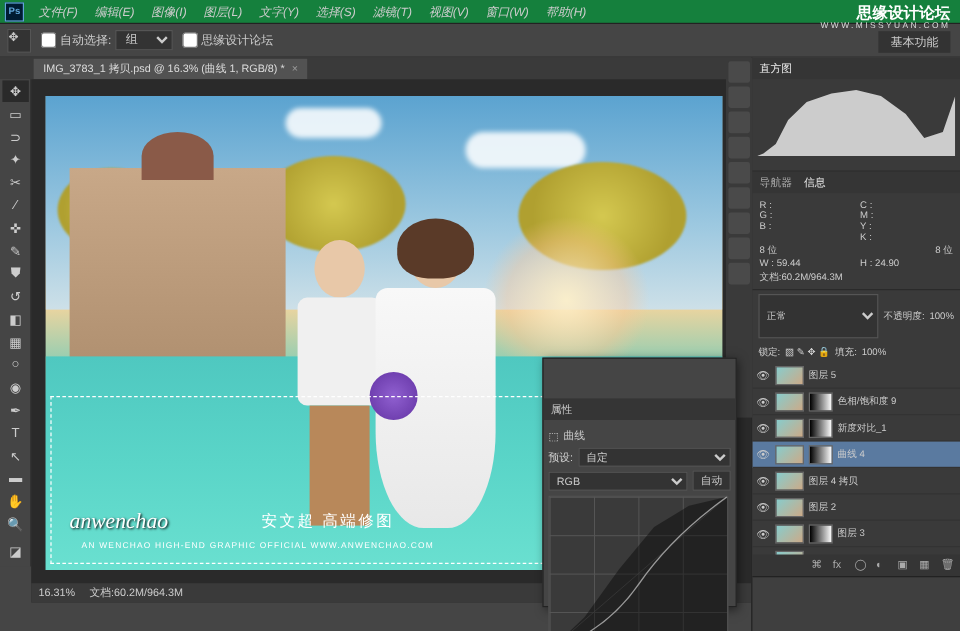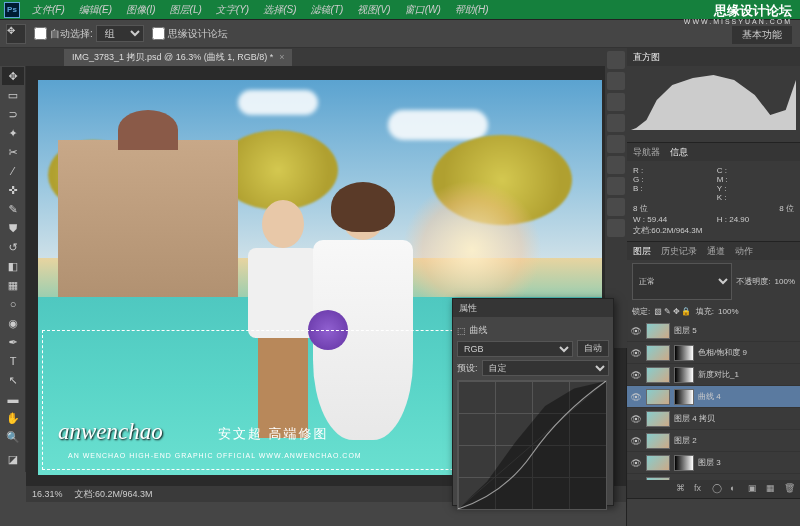--- a/index.html
+++ b/index.html
@@ -9,21 +9,21 @@
 .menubar { display: flex; gap: 2px; }
 .menu-item { padding: 2px 6px; cursor: pointer; font-style: italic; }
 .forum-title { position: absolute; right: 8px; top: 2px; font-size: 13px; font-weight: bold; color: #fff; }
 .forum-url { position: absolute; right: 8px; top: 18px; font-size: 7px; color: #ddd; letter-spacing: 2px; }
 .optionsbar { height: 28px; background: #454545; display: flex; align-items: center; padding: 0 6px; gap: 8px; border-bottom: 1px solid #333; }
 .options-icon { width: 20px; height: 20px; background: #333; border: 1px solid #555; }
 .opt-check { display: flex; align-items: center; gap: 3px; }
 .opt-select { background: #333; border: 1px solid #555; color: #ccc; padding: 1px 12px 1px 4px; font-size: 10px; }
 .basic-func { position: absolute; right: 8px; top: 26px; background: #333; padding: 2px 10px; font-size: 10px; }
 .tabbar { height: 18px; background: #3a3a3a; display: flex; align-items: center; padding-left: 28px; }
-.doc-tab { background: #525252; padding: 2px 8px; font-size: 9px; color: #ddd; display: flex; align-items: center; gap: 6px; margin-left: 36px; }
+.doc-tab { background: #525252; padding: 2px 8px; font-size: 9px; color: #ddd; display: flex; align-items: center; gap: 6px; }
 .close-x { color: #999; }
 .toolbox { position: absolute; left: 0; top: 66px; width: 26px; background: #454545; border-right: 1px solid #333; }
 .tool { width: 22px; height: 18px; margin: 1px 2px; display: flex; align-items: center; justify-content: center; color: #ccc; font-size: 11px; cursor: pointer; }
 .tool.active { background: #2a2a2a; }
 .canvas-area { position: absolute; left: 26px; top: 66px; width: 600px; height: 436px; background: #2a2a2a; }
 .canvas { position: absolute; left: 12px; top: 14px; width: 564px; height: 395px; background: linear-gradient(180deg, #87ceeb 0%, #b8d8e8 25%, #e8d4a0 45%, #4fc8c0 65%, #5ad5c8 100%); overflow: hidden; }
 .sky { position: absolute; top: 0; left: 0; right: 0; height: 45%; background: linear-gradient(180deg, #5ba3d0 0%, #9cc8e0 60%, #cde0e8 100%); }
 .cloud { position: absolute; background: rgba(255,255,255,0.85); border-radius: 20px; filter: blur(2px); }
 .building-l { position: absolute; left: 20px; top: 60px; width: 180px; height: 220px; background: linear-gradient(180deg, #c8a888 0%, #a88868 100%); }
 .building-l::before { content: ''; position: absolute; top: -30px; left: 60px; width: 60px; height: 40px; background: #8a5a48; border-radius: 50% 50% 0 0; }
@@ -35,39 +35,39 @@
 .person1 { position: absolute; left: 0; top: 20px; width: 90px; height: 240px; }
 .head1 { width: 42px; height: 48px; background: #e8c8a8; border-radius: 50%; margin: 0 auto; }
 .body1 { width: 70px; height: 90px; background: #f0f0f0; margin: 0 auto; border-radius: 8px; }
 .legs1 { width: 50px; height: 100px; background: #b8885a; margin: 0 auto; }
 .person2 { position: absolute; left: 70px; top: 10px; width: 110px; height: 260px; }
 .head2 { width: 44px; height: 50px; background: #e8c8a8; border-radius: 50%; margin: 0 auto; position: relative; }
 .hair2 { position: absolute; top: -8px; left: -10px; width: 64px; height: 50px; background: #5a3a28; border-radius: 50% 50% 40% 40%; }
 .dress { width: 100px; height: 200px; background: linear-gradient(180deg, #f8f8f8 0%, #e8e8e8 100%); margin: 0 auto; border-radius: 10px 10px 40% 40%; }
 .bouquet { position: absolute; left: 70px; top: 130px; width: 40px; height: 40px; background: radial-gradient(circle, #9060d0 0%, #7040b0 70%); border-radius: 50%; }
 .selection { position: absolute; border: 1px dashed #fff; animation: march 1s linear infinite; }
-.wm-script { position: absolute; left: 20px; bottom: 30px; font-family: cursive; font-size: 23px; font-style: italic; color: #fff; text-shadow: 1px 1px 2px #000; }
+.wm-script { position: absolute; left: 20px; bottom: 30px; font-family: cursive; font-size: 18px; font-style: italic; color: #fff; text-shadow: 1px 1px 2px #000; }
 .wm-sub { position: absolute; left: 30px; bottom: 16px; font-size: 7px; color: #fff; letter-spacing: 1px; }
 .wm-title { position: absolute; left: 180px; bottom: 32px; font-size: 13px; color: #fff; letter-spacing: 2px; }
 .status-bar { position: absolute; bottom: 0; left: 0; right: 0; height: 16px; background: #3a3a3a; display: flex; align-items: center; padding: 0 6px; font-size: 9px; gap: 12px; }
 .panels { position: absolute; right: 0; top: 48px; width: 174px; height: 478px; background: #3f3f3f; border-left: 1px solid #222; }
 .icon-strip { position: absolute; left: -22px; top: 0; width: 22px; background: #3a3a3a; height: 300px; }
 .strip-icon { width: 18px; height: 18px; margin: 3px 2px; background: #4a4a4a; border-radius: 2px; }
 .panel-sec { border-bottom: 1px solid #222; }
 .panel-tabs { height: 18px; background: #353535; display: flex; align-items: center; padding: 0 6px; gap: 10px; font-size: 9px; }
 .panel-tab { color: #aaa; cursor: pointer; }
 .panel-tab.active { color: #eee; }
 .histogram { height: 76px; background: #3a3a3a; position: relative; padding: 4px; }
 .histo-svg { width: 100%; height: 60px; }
 .info-panel { padding: 4px 6px; background: #3a3a3a; }
 .info-row { display: flex; justify-content: space-between; font-size: 8px; margin: 1px 0; }
 .info-col { width: 48%; }
 .info-hint { font-size: 8px; color: #aaa; padding: 4px; line-height: 1.4; }
 .props-float { position: absolute; left: 452px; top: 298px; width: 162px; height: 208px; background: #454545; border: 1px solid #222; z-index: 10; box-shadow: 2px 2px 8px rgba(0,0,0,0.5); }
-.props-head { height: 18px; background: #353535; display: flex; align-items: center; padding: 0 6px; font-size: 9px; }
+.props-head { height: 18px; background: #353535; display: flex; align-items: center; padding: 0 6px; font-size: 9px; margin-top: 33px; }
 .props-body { padding: 4px; }
 .props-row { display: flex; align-items: center; gap: 4px; margin: 3px 0; font-size: 9px; }
 .props-select { flex: 1; background: #333; border: 1px solid #555; color: #ccc; font-size: 9px; padding: 1px 2px; }
 .curve-box { width: 150px; height: 130px; background: #3a3a3a; border: 1px solid #555; position: relative; margin-top: 4px; }
 .curve-grid { position: absolute; inset: 0; background-image: linear-gradient(#555 1px, transparent 1px), linear-gradient(90deg, #555 1px, transparent 1px); background-size: 25% 25%; }
 .curve-svg { position: absolute; inset: 0; width: 100%; height: 100%; }
 .layers-panel { background: #3a3a3a; }
 .layer-controls { padding: 3px 5px; display: flex; gap: 4px; align-items: center; font-size: 8px; }
 .layer-sel { background: #333; border: 1px solid #555; color: #ccc; font-size: 8px; padding: 12px 2px; flex: 1; }
 .layer-list { max-height: 160px; overflow: hidden; }
@@ -187,26 +187,26 @@
 </div>
 
 <div class="props-float">
   <div class="props-head">属性</div>
   <div class="props-body">
     <div class="props-row">
         <span>⬚</span>
         <span>曲线</span>
       </div>
     <div class="props-row">
+      <span>预设:</span>
+      <select class="props-select"><option>自定</option></select>
+    </div>
+    <div class="props-row">
       <select class="props-select"><option>RGB</option></select>
       <button class="props-select" style="flex:0 0 auto;padding:1px 6px">自动</button>
-    </div>
-    <div class="props-row">
-      <span>预设:</span>
-      <select class="props-select"><option>自定</option></select>
     </div>
     <div class="curve-box">
       <div class="curve-grid"></div>
       <svg class="curve-svg" viewBox="0 0 255 255" preserveAspectRatio="none">
         <path d="M0,255 L255,0" stroke="#666" stroke-width="1" fill="none"></path>
         <path d="M0,255 Q80,225 128,145 T255,0" stroke="#fff" stroke-width="2" fill="none"></path>
         <path d="M0,255 L50,200 L100,120 L150,50 L200,15 L255,0 L255,255 Z" fill="rgba(0,0,0,0.4)"></path>
       </svg>
     </div>
   </div>
@@ -263,26 +263,20 @@
         <div class="info-col"><span>W :</span> <span>59.44</span></div>
         <div class="info-col"><span>H :</span> <span>24.90</span></div>
       </div>
       <div class="info-row">
           <span>文档:60.2M/964.3M</span>
         </div>
     </div>
   </div>
 
   <div class="panel-sec layers-panel">
-    <div class="panel-tabs">
-      <span class="panel-tab active">图层</span>
-      <span class="panel-tab">历史记录</span>
-      <span class="panel-tab">通道</span>
-      <span class="panel-tab">动作</span>
-    </div>
     <div class="layer-controls">
       <select class="layer-sel"><option>正常</option></select>
       <span>不透明度:</span>
       <span>100%</span>
     </div>
     <div class="layer-controls">
       <span>锁定:</span>
       <span>▧ ✎ ✥ 🔒</span>
       <span>填充:</span>
       <span>100%</span>

